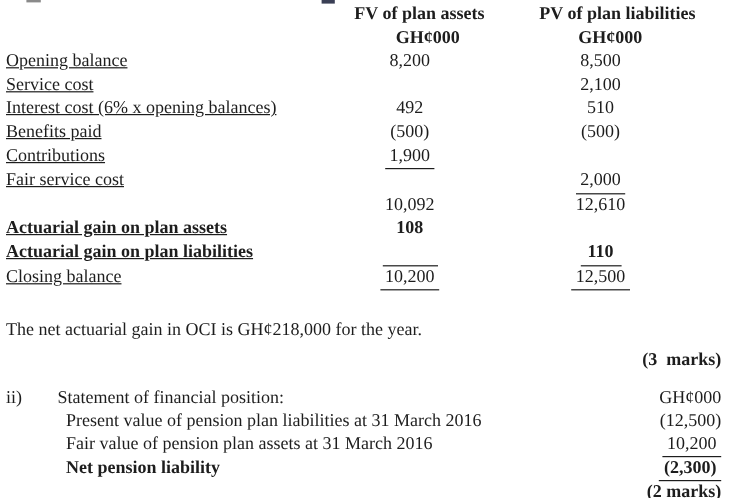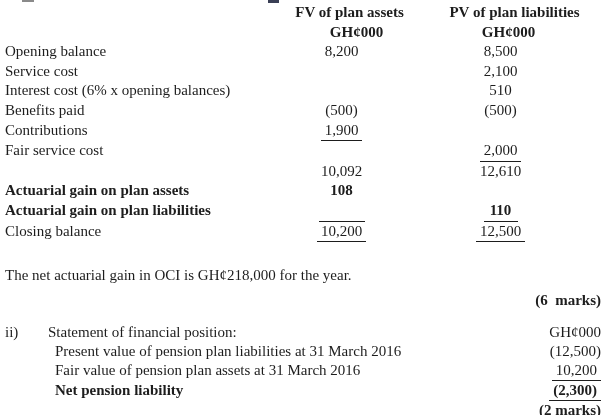--- a/index.html
+++ b/index.html
@@ -14,21 +14,21 @@
     color:#1d1d1d;
     position:relative;
   }
   .page { padding:3px 8px 0 5px; }
 
   .b { font-weight:bold; }
 
   
   .fin-table { width:100%; }
   .t-row { display:flex; line-height:19.6px; }
-  .t-label { flex:1; white-space:nowrap; }
+  .t-label { flex:1; white-space:nowrap;text-decoration:underline; }
   .t-col1 { width:143px; text-align:center; }
   .t-col2 { width:173px; text-align:center; }
   .hdr .t-col1 { padding-right:14px; }
   .hdr .t-col2 { padding-right:0; }
   .unit .t-col1 { padding-right:0; }
   .unit .t-col2 { padding-right:12px; }
   .t-row .t-col1.numcell { padding-right:30px; }
   .t-row .t-col2.numcell { padding-right:28px; }
 
   .u {
@@ -89,20 +89,21 @@
         <span class="t-col1 numcell">8,200</span>
         <span class="t-col2 numcell">8,500</span>
       </div>
       <div class="t-row">
         <span class="t-label">Service cost</span>
         <span class="t-col1 numcell"></span>
         <span class="t-col2 numcell">2,100</span>
       </div>
       <div class="t-row">
         <span class="t-label">Interest cost (6% x opening balances)</span>
+        <span class="t-col1 numcell">492</span>
         <span class="t-col2 numcell">510</span>
       </div>
       <div class="t-row">
         <span class="t-label">Benefits paid</span>
         <span class="t-col1 numcell">(500)</span>
         <span class="t-col2 numcell">(500)</span>
       </div>
       <div class="t-row">
         <span class="t-label">Contributions</span>
         <span class="t-col1 numcell"><span class="u">1,900</span></span>
@@ -130,21 +131,21 @@
       </div>
       <div class="t-row">
         <span class="t-label">Closing balance</span>
         <span class="t-col1 numcell"><span class="u">10,200</span></span>
         <span class="t-col2 numcell"><span class="u">12,500</span></span>
       </div>
     </div>
 
   <div class="note">The net actuarial gain in OCI is GH¢218,000 for the year.</div>
 
-  <div class="marks-right marks3">(6  marks)</div>
+  <div class="marks-right marks3">(3  marks)</div>
 
   <div class="sec2">
     <div class="sec2-head">
       <span class="sec2-num">ii)</span>
       <span class="sec2-title">Statement of financial position:</span>
       <span class="sec2-unit">GH¢000</span>
     </div>
     <div id="sec2-lines">
 
     <div class="sec2-line">

